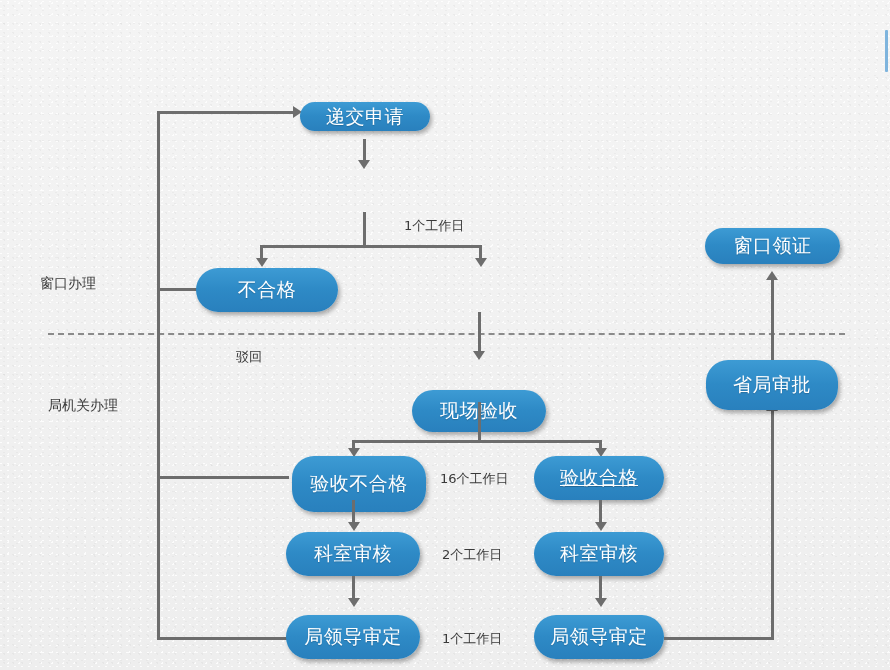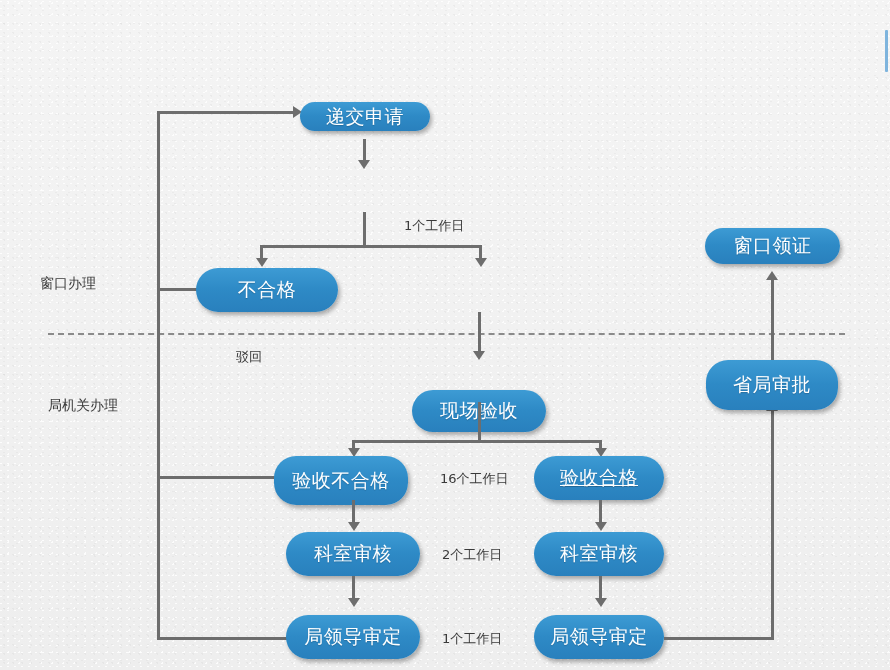--- a/index.html
+++ b/index.html
@@ -180,21 +180,21 @@
 
   <div class="lineV" style="left:478px; top:402px; height:40px;"></div>
   <div class="lineH" style="left:352px; top:440px; width:250px;"></div>
 
   <div class="lineV" style="left:352px; top:440px; height:10px;"></div>
   <div class="arrowDown" style="left:348px; top:448px;"></div>
 
   <div class="lineV" style="left:599px; top:440px; height:10px;"></div>
   <div class="arrowDown" style="left:595px; top:448px;"></div>
 
-  <div class="node" style="left:274px; top:456px; width:134px; height:49px;">验收不合格</div>
+  <div class="node" style="left:292px; top:456px; width:134px; height:56px;">验收不合格</div>
 
   <div class="node" style="left:534px; top:456px; width:130px; height:44px;text-decoration:underline;">验收合格</div>
 
   <div class="flowlabel" style="left:440px; top:470px;">16个工作日</div>
 
   <div class="lineV" style="left:352px; top:500px; height:24px;"></div>
   <div class="arrowDown" style="left:348px; top:522px;"></div>
 
   <div class="lineV" style="left:599px; top:500px; height:24px;"></div>
   <div class="arrowDown" style="left:595px; top:522px;"></div>

